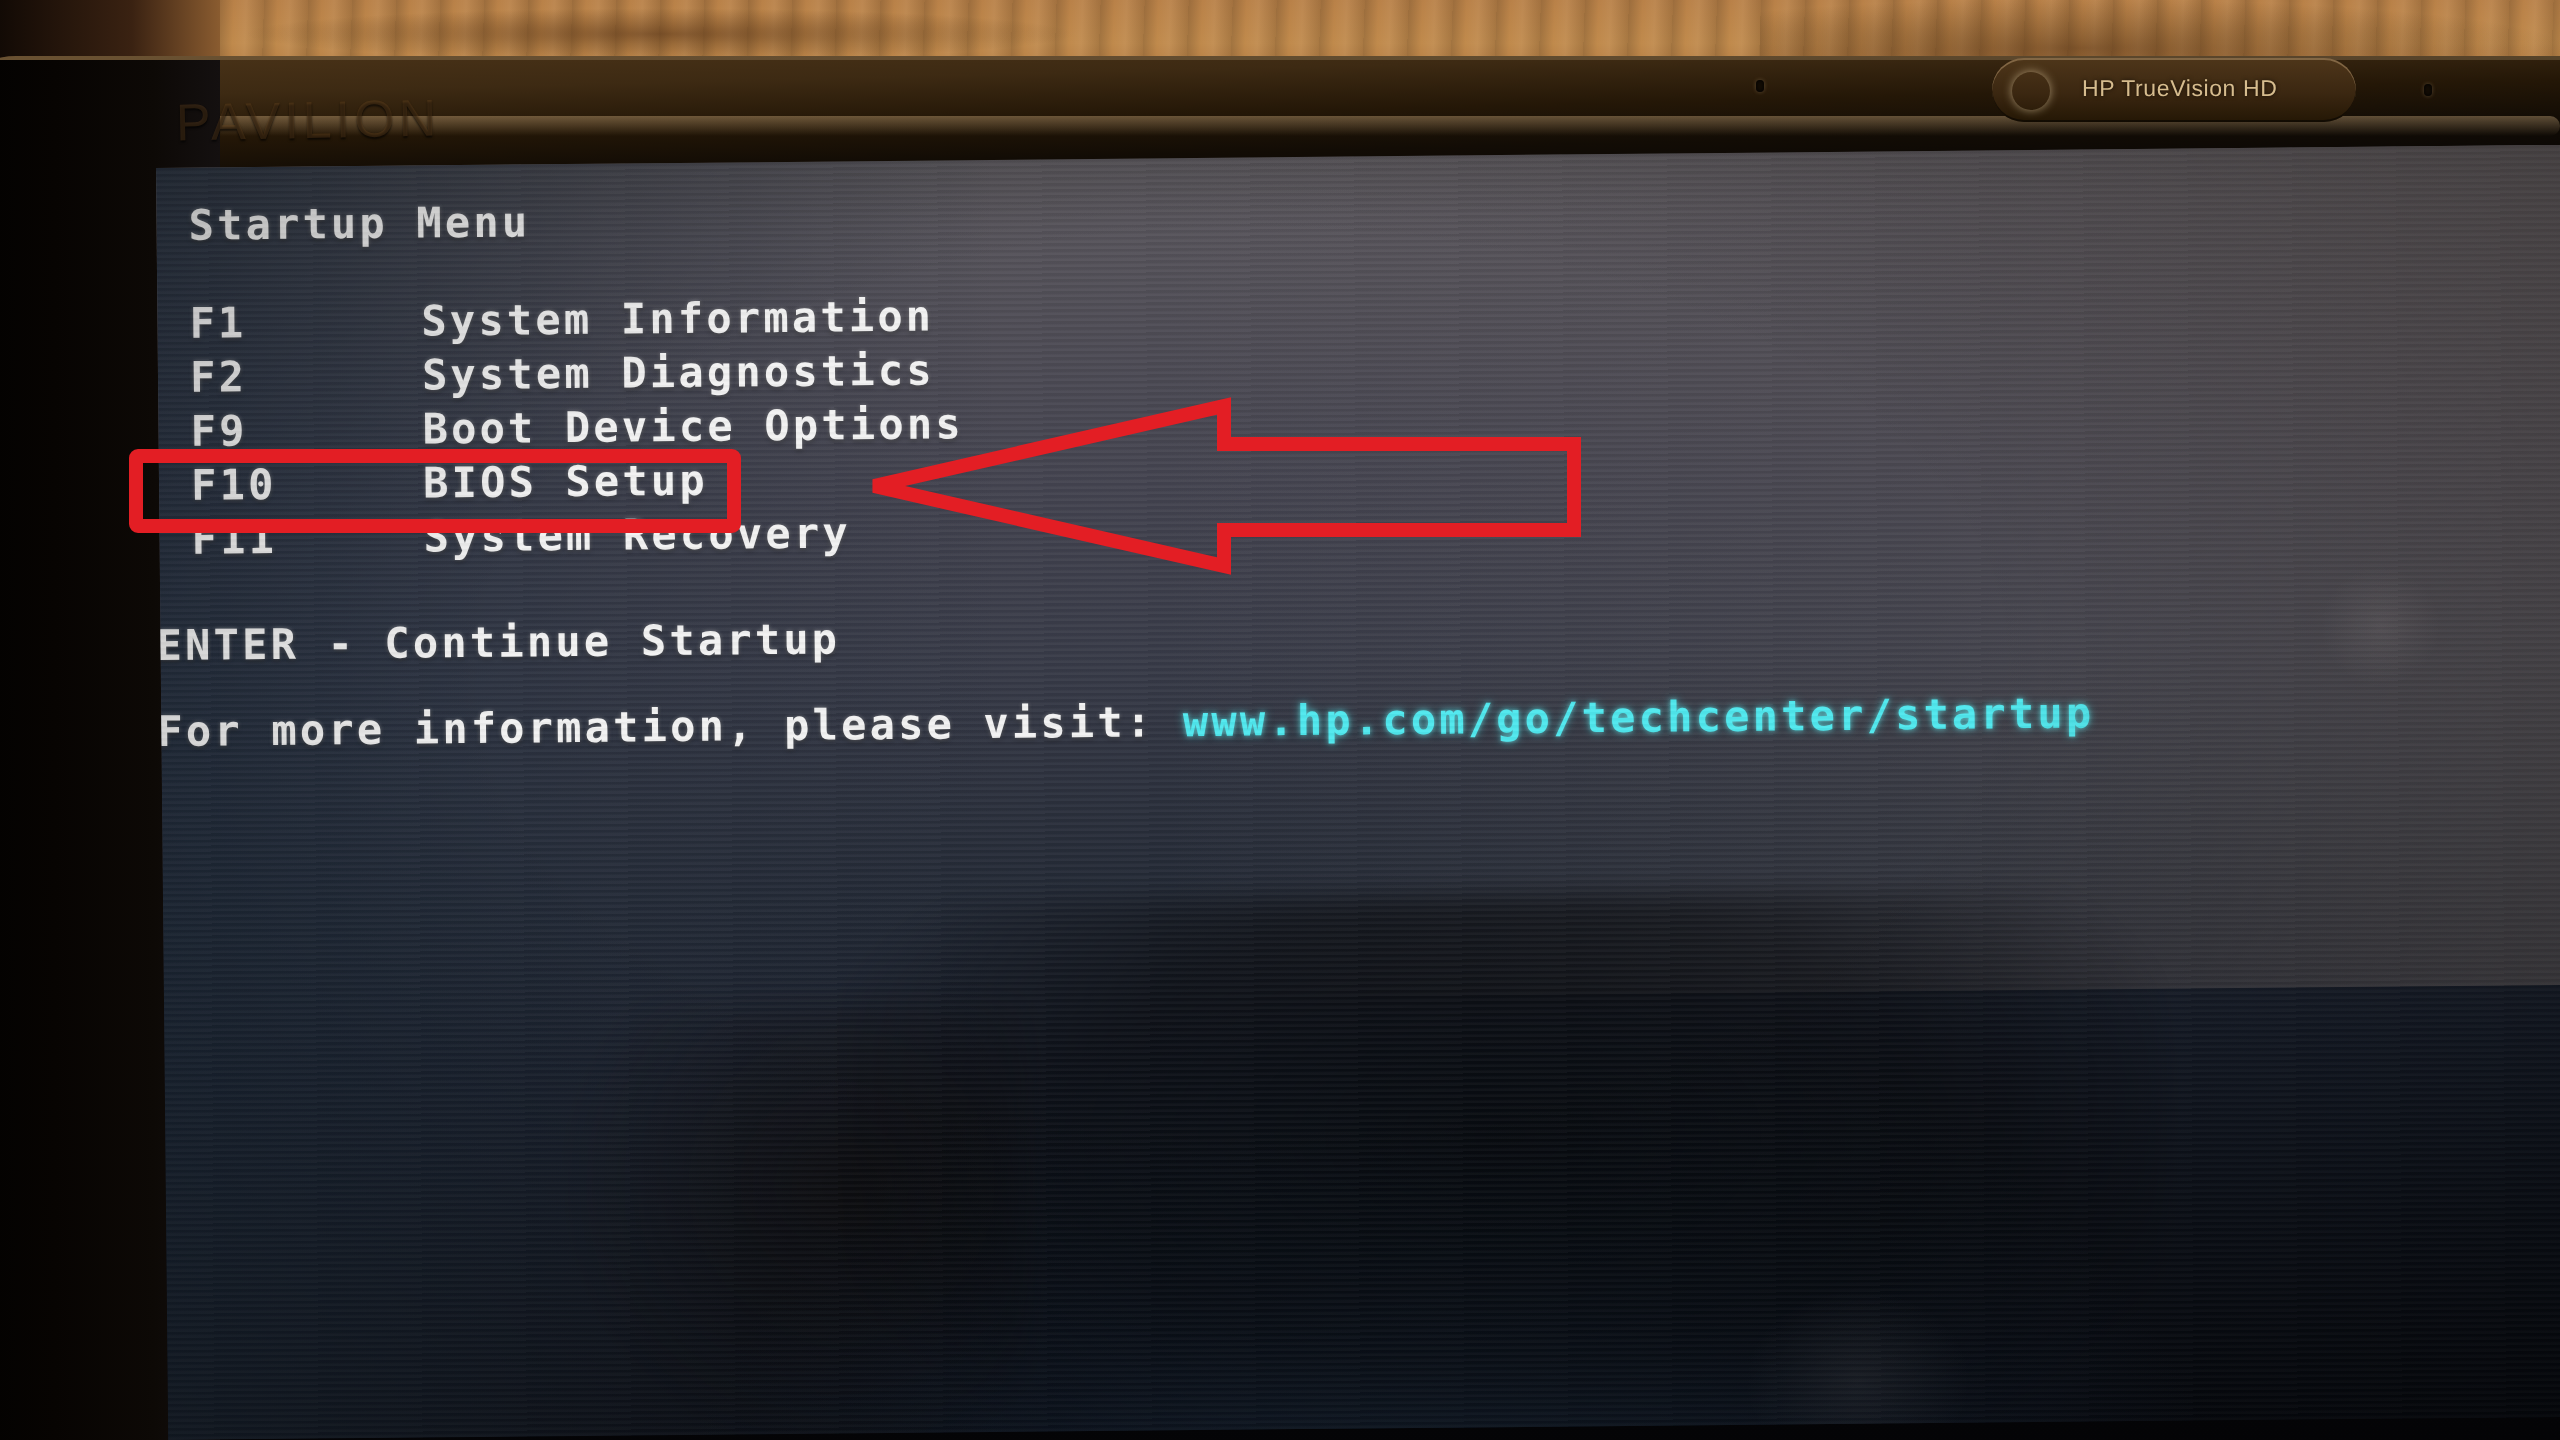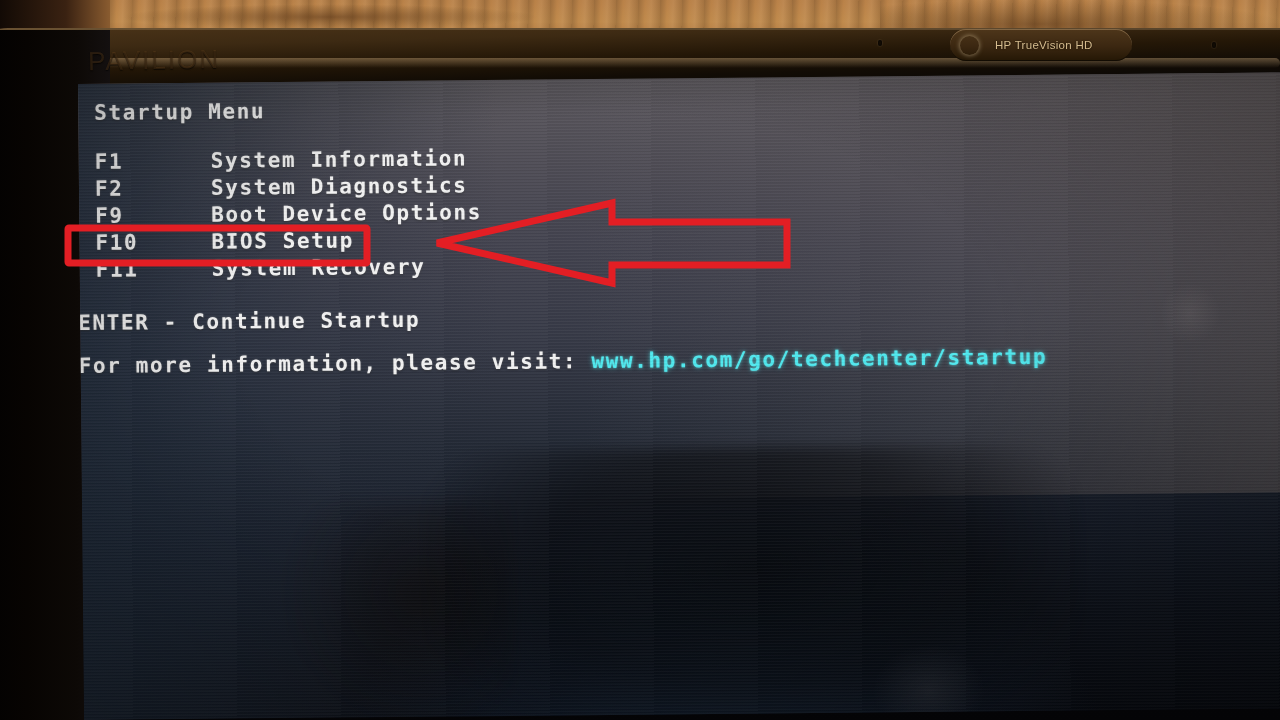--- a/index.html
+++ b/index.html
@@ -55,21 +55,21 @@
   }
   .lid-left-dark {
     position: absolute; left: -40px; top: 30px; width: 150px; height: 700px;
     background: linear-gradient(90deg, #000 0%, #070402 45%, #0d0906 78%, #141010 100%);
     border-radius: 40px 0 0 0;
   }
 
   
   .cam-module {
     position: absolute;
-    left: 950px; top: 29px;
+    left: 996px; top: 29px;
     width: 182px; height: 32px;
     border-radius: 16px;
     background: linear-gradient(180deg, #4e361a 0%, #3b2711 55%, #241705 100%);
     box-shadow: inset 0 1px 0 rgba(255,220,170,0.30), inset 0 -1px 0 rgba(0,0,0,0.5);
     display: flex; align-items: center;
   }
   .cam-lens {
     width: 19px; height: 19px; border-radius: 50%;
     margin-left: 10px;
     background: radial-gradient(circle at 38% 34%, #ffeec8 0%, #e6cfa0 38%, #8f7games 60%, #7d6840 100%);

